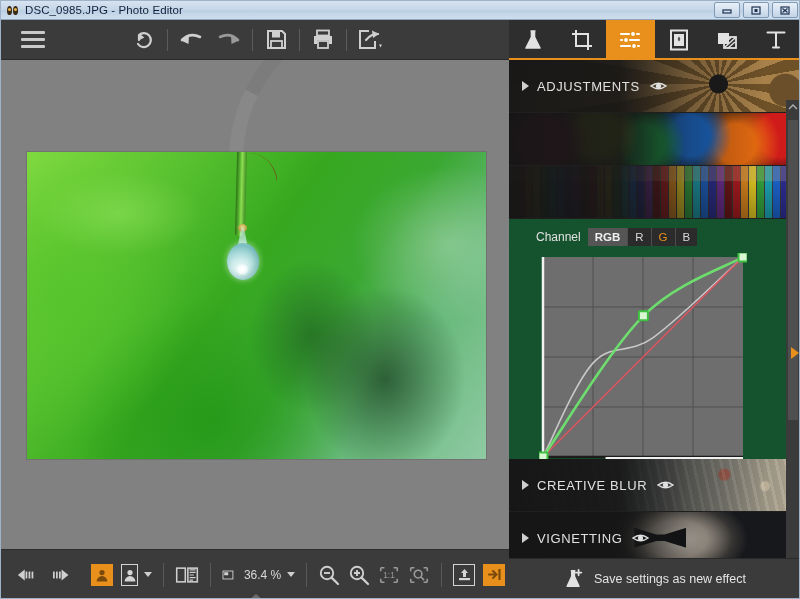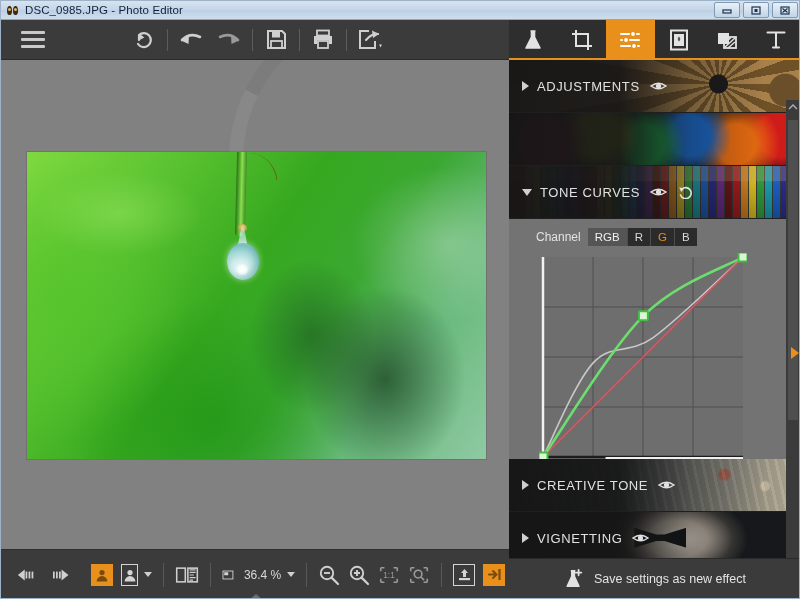--- a/index.html
+++ b/index.html
@@ -297,35 +297,35 @@
   }
   .th-bowtie::after {
     content:""; position:absolute; left:52%; top:38%;
     width: 52px; height: 20px; transform: translate(-50%,-20%);
     background:#0d1014;
     clip-path: polygon(0% 0%, 42% 34%, 58% 34%, 100% 0%, 100% 100%, 58% 66%, 42% 66%, 0% 100%);
   }
 
   
   .curve-body {
-    background: #737373;
+    background: #14532d;
     padding: 8px 0 10px 0;
     height: 240px;
     position: relative;
   }
   .chan-row { display: flex; align-items: center; gap: 7px; padding-left: 27px; height: 20px; }
   .chan-label { font-size: 12px; color: #e2e2e2; }
   .chan-btns { display: flex; background: #2b2b2b; }
   .chan-btn {
     font-size: 11.5px; color: #d8d8d8;
     padding: 3px 7px; border-right: 1px solid #4d4d4d;
     line-height: 12px;
   }
   .chan-btn:last-child { border-right: none; }
-  .chan-btn.sel { background: #555555; color: #f0f0f0; }
+  .chan-btn.sel { background: #555555; color: #f0f0f0; font-weight: bold; }
   .chan-btn.act { color: #e8901b; }
   .plot-wrap { position: relative; margin: 6px 0 0 30px; width: 208px; height: 208px; }
   .plot-wrap svg { display: block; }
 
   
   .vscroll {
     position: absolute; right: 0; top: 40px;
     width: 14px; height: 498px;
     background: #3b3b3b;
     display: flex; flex-direction: column; align-items: center;
@@ -614,32 +614,20 @@
       </div>
 
       <div class="sec-head">
         <div class="sec-thumb th-powder"></div>
         <div class="sec-scrim"></div>
       </div>
 
       <div class="sec-head">
         <div class="sec-thumb th-pencils"></div>
         <div class="sec-scrim"></div>
-        <div class="sec-row">
-          <div class="tri-d"></div>
-          <div class="sec-title">TONE CURVES</div>
-          <svg width="17" height="12" viewBox="0 0 17 12" style="margin-left:2px">
-            <path d="M1 6 q7.5 -5.5 15 0 q-7.5 5.5 -15 0 Z" fill="none" stroke="#e0e0e0" stroke-width="1.5"></path>
-            <circle cx="8.5" cy="6" r="2.6" fill="#e0e0e0"></circle>
-          </svg>
-          <svg width="16" height="13" viewBox="0 0 16 13" style="margin-left:3px">
-            <path d="M4 3 a5.5 5.5 0 1 1 -1.5 6" fill="none" stroke="#e0e0e0" stroke-width="1.6" stroke-linecap="round"></path>
-            <path d="M1.2 1.6 L6.2 2.2 L3.2 6 Z" fill="#e0e0e0"></path>
-          </svg>
-        </div>
       </div>
 
       <div class="curve-body">
         <div class="chan-row">
           <div class="chan-label">Channel</div>
           <div class="chan-btns">
             <div class="chan-btn sel">RGB</div>
             <div class="chan-btn">R</div>
             <div class="chan-btn act">G</div>
             <div class="chan-btn">B</div>
@@ -665,21 +653,21 @@
               <rect x="199.5" y="-0.5" width="9" height="9" fill="#d9f7d2" stroke="#3fbf3f" stroke-width="2" rx="1"></rect>
             </svg>
         </div>
       </div>
 
       <div class="sec-head">
         <div class="sec-thumb th-city"></div>
         <div class="sec-scrim"></div>
         <div class="sec-row">
           <div class="tri-r"></div>
-          <div class="sec-title">CREATIVE TONE</div>
+          <div class="sec-title">CREATIVE BLUR</div>
           <svg width="17" height="12" viewBox="0 0 17 12" style="margin-left:2px">
             <path d="M1 6 q7.5 -5.5 15 0 q-7.5 5.5 -15 0 Z" fill="none" stroke="#e0e0e0" stroke-width="1.5"></path>
             <circle cx="8.5" cy="6" r="2.6" fill="#e0e0e0"></circle>
           </svg>
         </div>
       </div>
 
       <div class="sec-head">
         <div class="sec-thumb th-bowtie"></div>
         <div class="sec-scrim"></div>

